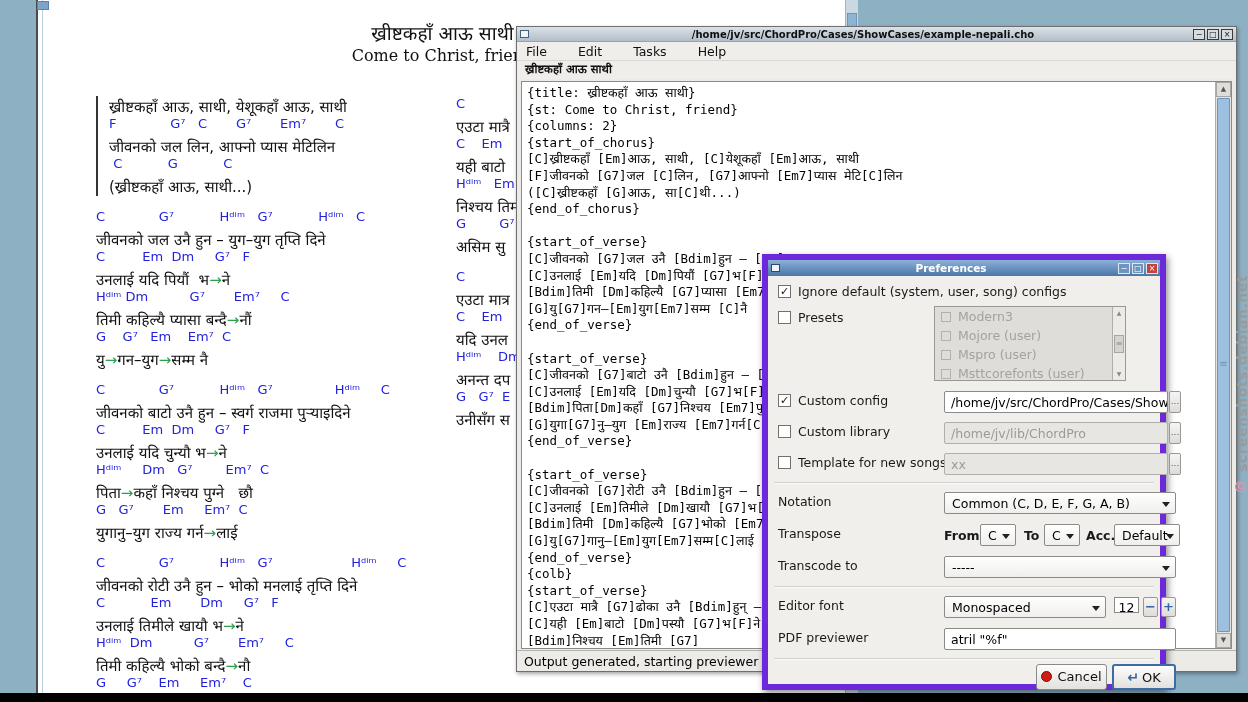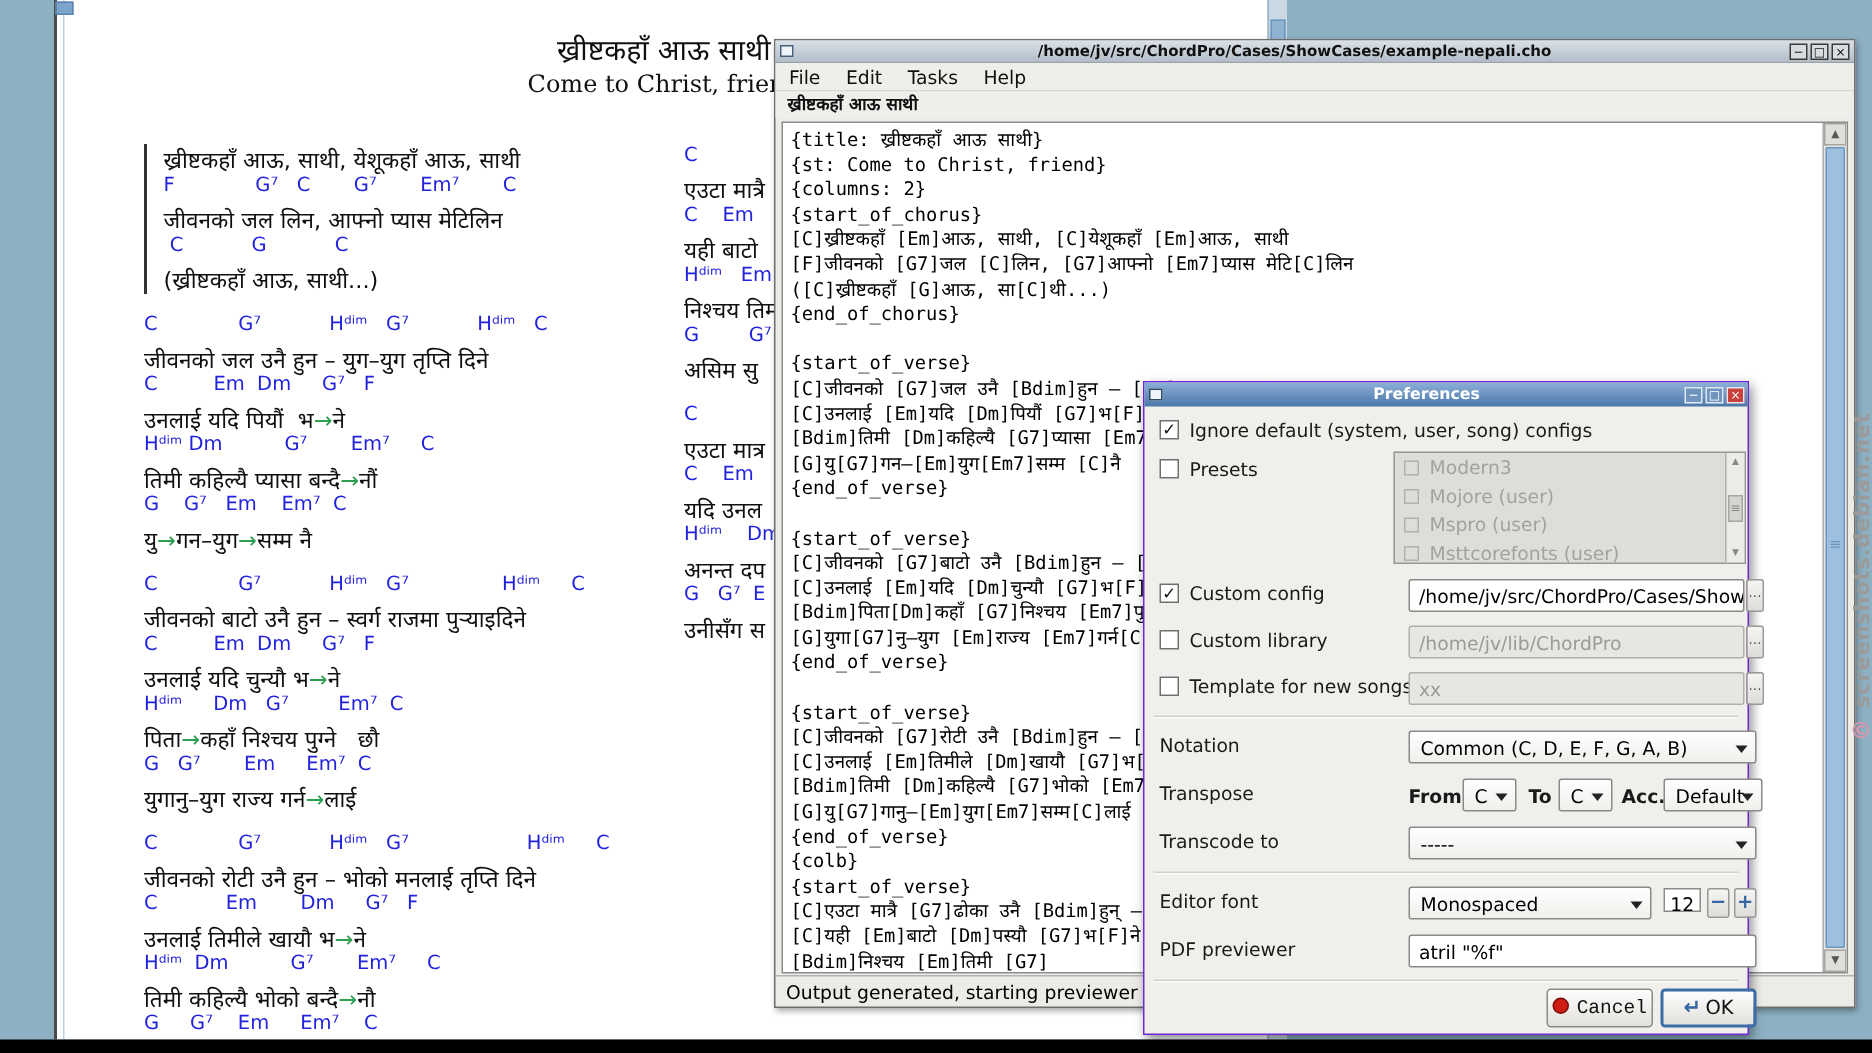--- a/index.html
+++ b/index.html
@@ -37,21 +37,21 @@
               box-shadow:1px 2px 4px rgba(0,0,0,.35); }
   .editor-titlebar { height:15px; display:flex; align-items:center;
               background:linear-gradient(#dbe1e7,#b2bec9); border-bottom:1px solid #98a2ab; }
   .win-icon { width:9px; height:8px; margin:0 4px 0 3px; background:#eef4fa;
               border:1px solid #44607c; flex:0 0 auto; }
   .editor-title { flex:1; text-align:center; font-size:10px; font-weight:bold; color:#101010;
               white-space:nowrap; overflow:hidden; }
   .win-btns { display:flex; gap:2px; margin-right:3px; }
   .win-btn { width:12px; height:11px; background:#d7dce0; border:1px solid #3a3a3a;
               font-size:8px; line-height:9px; text-align:center; color:#101010; }
-  .menu-bar { height:19px; display:flex; gap:17px; align-items:center; padding-left:9px;
+  .menu-bar { height:19px; display:flex; gap:31px; align-items:center; padding-left:9px;
               background:#EFEEEB; font-size:12.5px; color:#101010;
               border-bottom:1px solid #dad8d4; }
   .tab-row { height:18px; padding-left:8px; background:#EFEEEB; font-size:11.5px;
               font-weight:bold; color:#101010; }
   .editor-area { position:absolute; left:4px; right:4px; top:54px; bottom:22px;
               background:#fff; border:1px solid #8a8a8a; overflow:hidden; }
   .editor-text { margin:3px 0 0 5px; font-family:"DejaVu Sans Mono", monospace;
               font-size:12.5px; line-height:16.6px; color:#000; white-space:pre; }
   .editor-scroll { position:absolute; right:0; top:0; bottom:0; width:16px;
               background:#E5E3E0; border-left:1px solid #b0aeaa; }
@@ -61,39 +61,39 @@
   .scroll-btn.up { top:0; } .scroll-btn.down { bottom:0; }
   .editor-scroll .ethumb { position:absolute; left:1px; right:1px; top:16px; bottom:16px;
               background:#9EC0E0; border:1px solid #6d96bd; border-radius:1px; }
   .ethumb::after { content:"≡"; position:absolute; left:0; right:0; top:50%;
               margin-top:-7px; text-align:center; font-size:10px; color:#6d96bd; }
   .status-bar { position:absolute; left:0; right:0; bottom:0; height:21px;
               border-top:1px solid #b5b3af; padding:3px 0 0 7px; font-size:12.5px; color:#000; }
 
   
   .prefs { position:absolute; left:762px; top:254px; width:404px; height:436px;
-              background:#F0EFEC; border:1px solid #6d28d9; z-index:3;
+              background:#F0EFEC; border:6px solid #6d28d9; z-index:3;
               box-shadow:2px 3px 7px rgba(0,0,0,.45); }
   .prefs-titlebar { height:16px; display:flex; align-items:center;
               background:linear-gradient(#8cb0d8,#4a77a8); }
   .prefs-title { flex:1; text-align:center; font-size:10.5px; font-weight:bold; color:#fff; }
   .prefs-icon { width:9px; height:8px; margin:0 4px 0 3px; background:#eef4fa;
               border:1px solid #2c4a68; }
   .pbtn { width:12px; height:11px; margin-right:2px; background:#6f94bd;
               border:1px solid #dfe8f2; color:#fff; font-size:8px; line-height:9px;
               text-align:center; }
   .pbtn.close { background:#c8413b; }
   .prow { position:absolute; left:10px; right:10px; height:24px; }
   .plabel { position:absolute; left:20px; top:2px; font-size:12.5px; font-weight:normal;
               color:#1a1a1a; white-space:nowrap; }
   .plabel.noindent { left:0; }
   .cb { position:absolute; left:0; top:3px; width:13px; height:13px; background:#fff;
               border:1px solid #707070; font-size:11px; line-height:11px; text-align:center;
               font-weight:bold; color:#111; }
-  .presets-box { position:absolute; left:166px; top:46px; width:235px; height:75px;
+  .presets-box { position:absolute; left:166px; top:46px; width:192px; height:75px;
               background:#DEDDD9; border:1px solid #9a9894; overflow:hidden; }
   .preset-item { height:19px; padding:2px 0 0 6px; font-size:12.5px; color:#a3a29e;
               white-space:nowrap; }
   .preset-item .mini-cb { display:inline-block; width:10px; height:10px;
               border:1px solid #b2b1ad; margin-right:7px; vertical-align:-1px; }
   .presets-scroll { position:absolute; right:0; top:0; bottom:0; width:13px;
               background:#ECEBE8; border-left:1px solid #b0aeaa; }
   .presets-scroll .ps-up { position:absolute; top:0; left:0; width:12px; height:12px;
               font-size:6px; line-height:12px; text-align:center; color:#888; }
   .presets-scroll .ps-dn { position:absolute; bottom:0; left:0; width:12px; height:12px;
@@ -122,21 +122,21 @@
               text-align:center; padding-top:2px; }
   .spin { position:absolute; top:1px; width:15px; height:20px;
               background:linear-gradient(#f6f5f3,#dedcd8); border:1px solid #9a9894;
               border-radius:2px; text-align:center; font-size:13px; line-height:17px;
               font-weight:bold; color:#3465a4; }
   .psep { position:absolute; left:6px; right:6px; height:2px;
               border-top:1px solid #d2d0cc; border-bottom:1px solid #fbfaf8; }
   .dlg-btn { position:absolute; top:0; height:26px; background:linear-gradient(#fdfdfc,#e3e1dd);
               border:1px solid #8a8a88; border-radius:3px; font-size:13px; color:#111;
               text-align:center; padding-top:4px; }
-  .dlg-btn.cancel { left:258px; width:71px;font-family:Liberation Mono, monospace; }
+  .dlg-btn.cancel { left:258px; width:71px; }
   .dlg-btn.ok { left:334px; width:64px; border:2px solid #3d6da8; padding-top:3px; }
   .cancel-dot { display:inline-block; width:11px; height:11px; border-radius:50%;
               background:#cf1d14; border:1px solid #7a0e09; vertical-align:-1px;
               margin-right:5px; }
   .ok-arrow { color:#3465a4; font-weight:bold; font-size:14px; margin-right:3px; }
 
   
   .watermark { position:absolute; left:1234px; top:472px; z-index:4; white-space:nowrap;
               transform:rotate(-90deg); transform-origin:0 0; font-size:14px;
               font-weight:bold; letter-spacing:.5px; color:#9a9a9a; }

